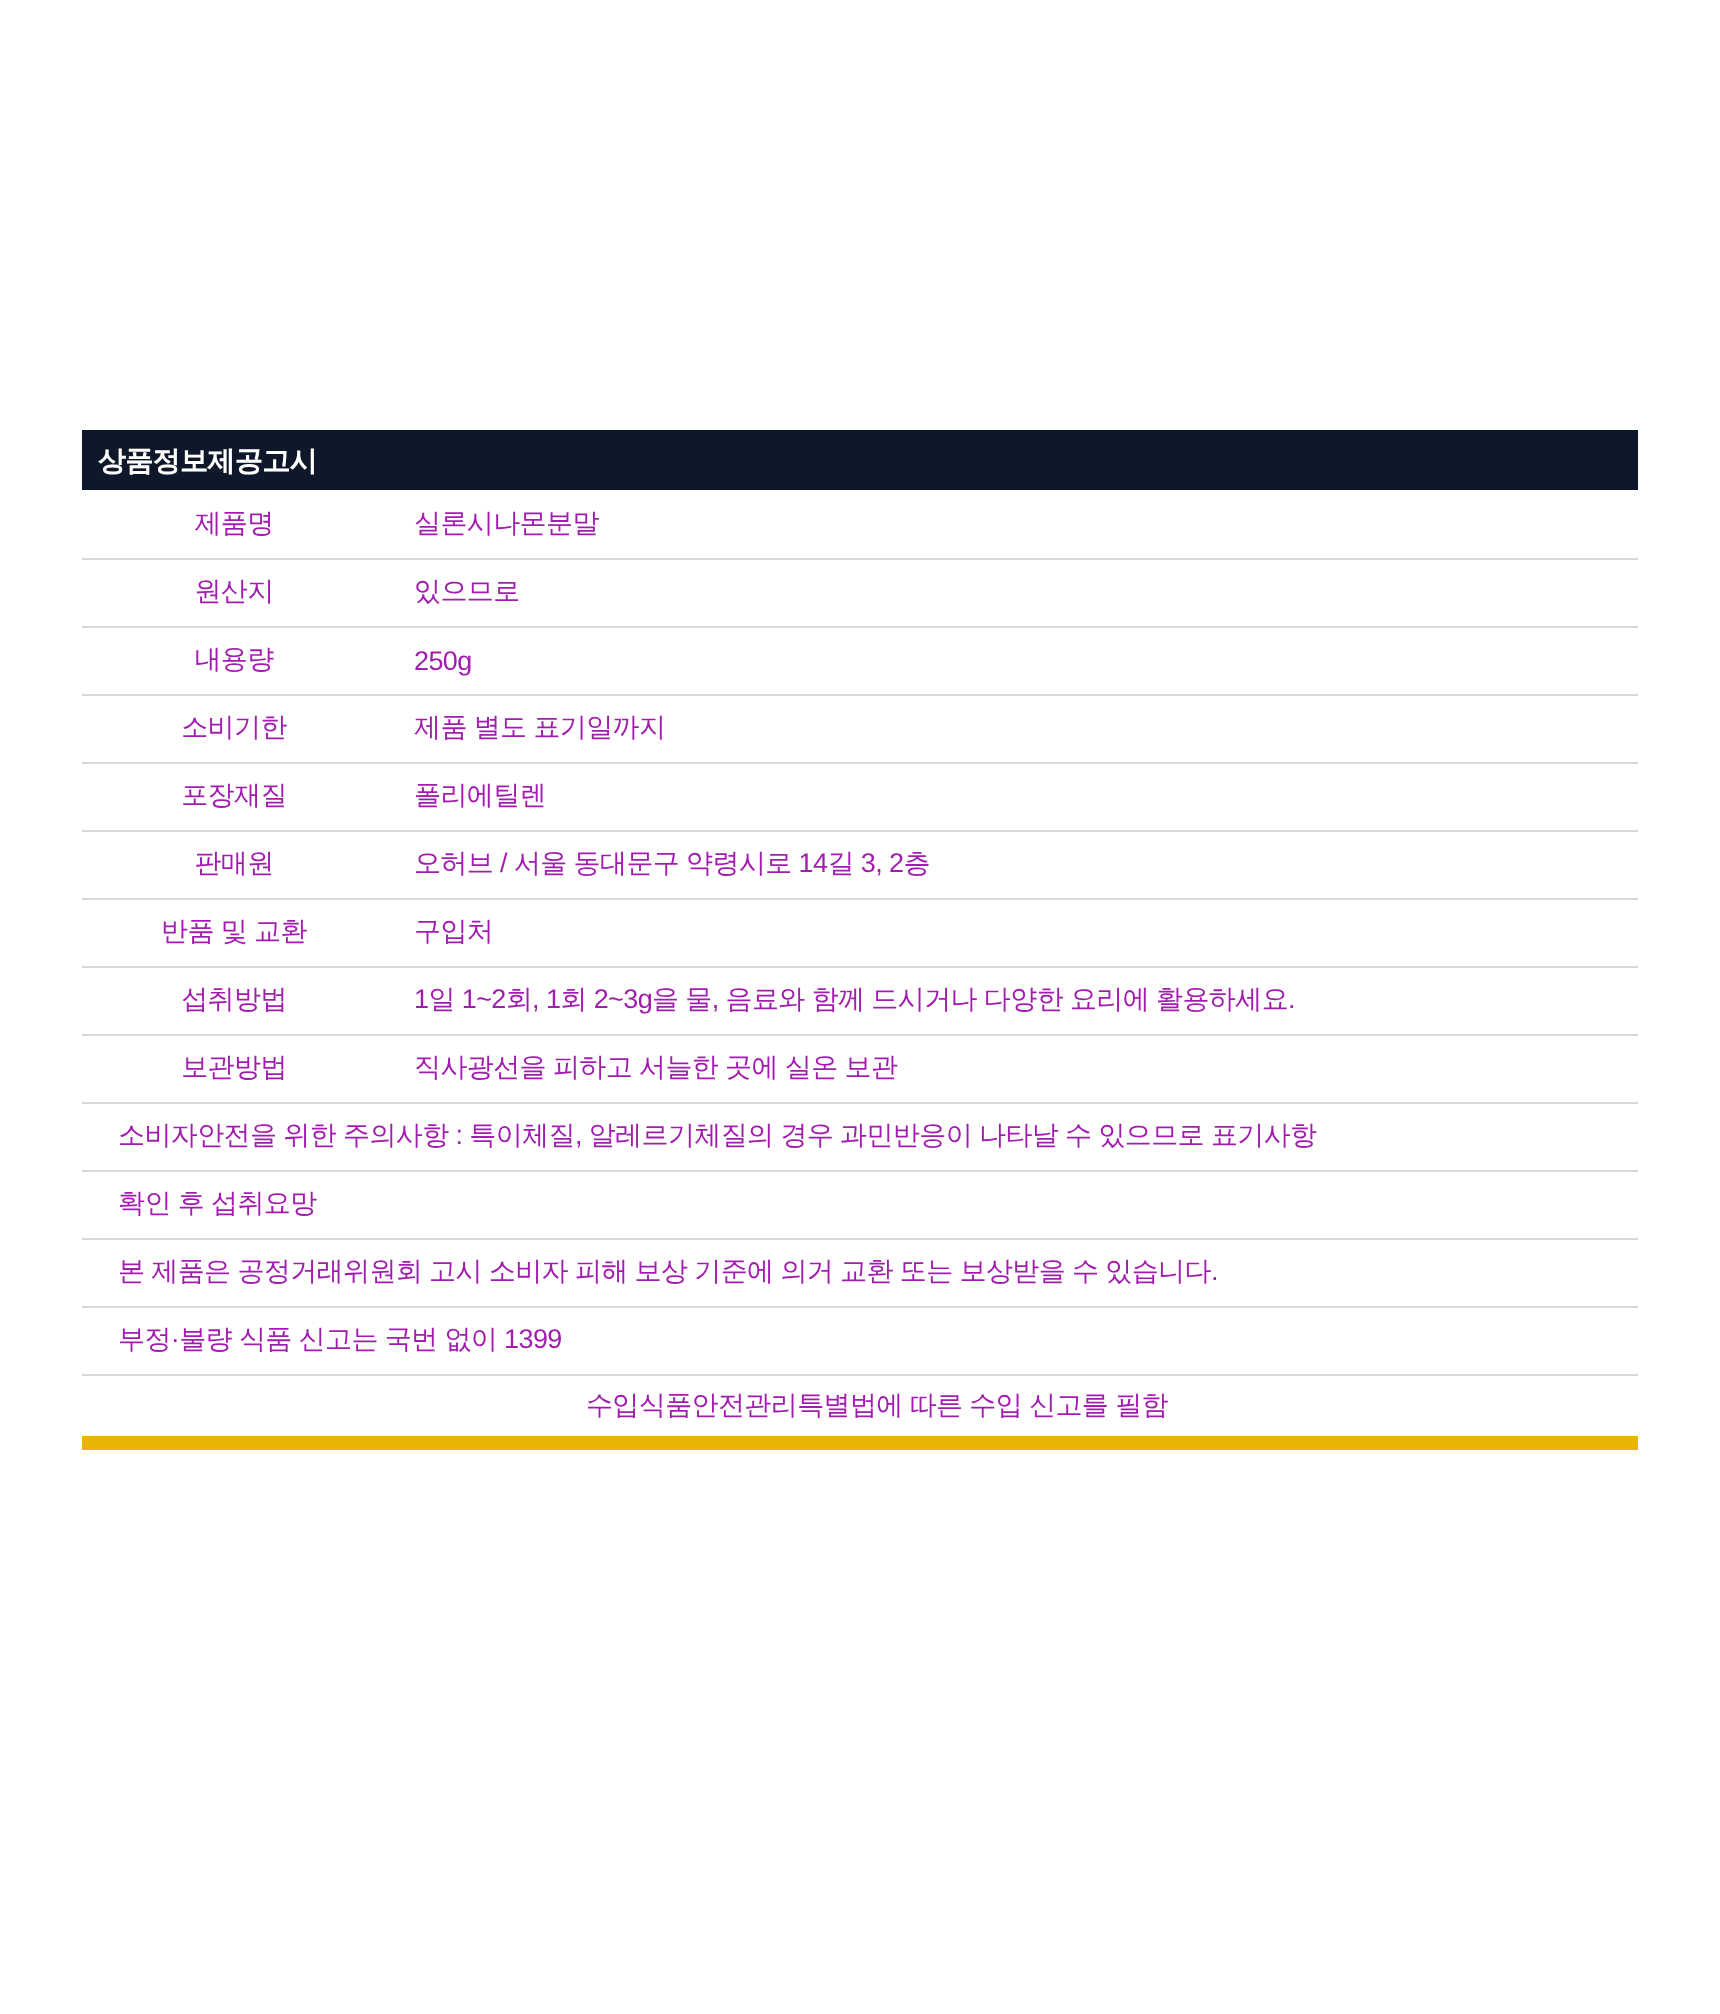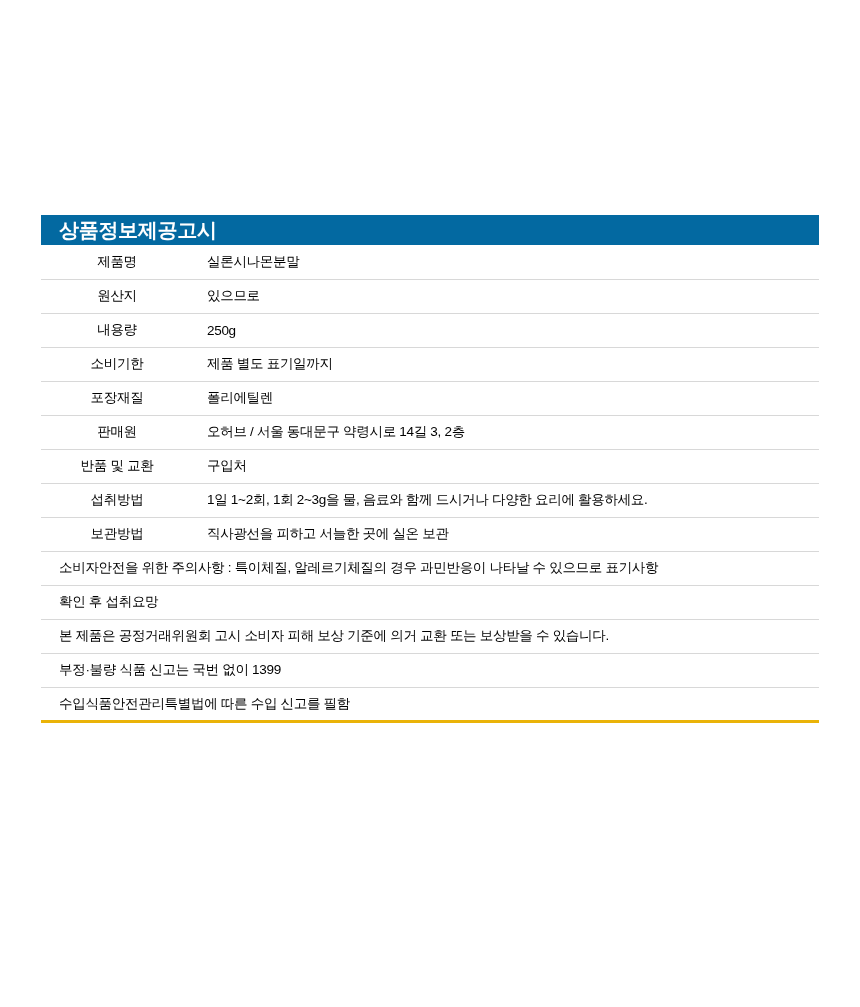--- a/index.html
+++ b/index.html
@@ -20,59 +20,60 @@
     height: 1007px;
     background: #ffffff;
   }
   .info-table-wrap {
     position: absolute;
     left: 41px;
     top: 215px;
     width: 778px;
   }
   .table-header {
-    background: #0369a1;
+    background: #0f172a;
     color: #ffffff;
-    font-size: 20px;
+    font-size: 14px;
     font-weight: bold;
     height: 30px;
     line-height: 30px;
-    padding-left: 18px;
+    padding-left: 8px;
     box-sizing: border-box;
     letter-spacing: -0.3px;
   }
   table.info {
     width: 100%;
     border-collapse: collapse;
     table-layout: fixed;
   }
   table.info td {
     border-bottom: 1px solid #d8d8d8;
     font-size: 13.5px;
-    color: #000000;
+    color: #a21caf;
     letter-spacing: -0.3px;
     height: 34px;
     vertical-align: middle;
     box-sizing: border-box;
   }
   td.label {
     width: 152px;
     text-align: center;
     color: #3a3a3a;
   }
   td.value {
     padding-left: 14px;
     text-align: left;
   }
   td.full {
     padding-left: 18px;
     text-align: left;
   }
   tr.last td {
-    border-bottom: 3px solid #eab308;
+    border-bottom: 7px solid #eab308;
+    text-align: center;
   }
 </style>
 </head>
 <body>
 
 <div class="page">
   <div class="info-table-wrap">
     <div class="table-header">상품정보제공고시</div>
     <table class="info">
       <tbody>

